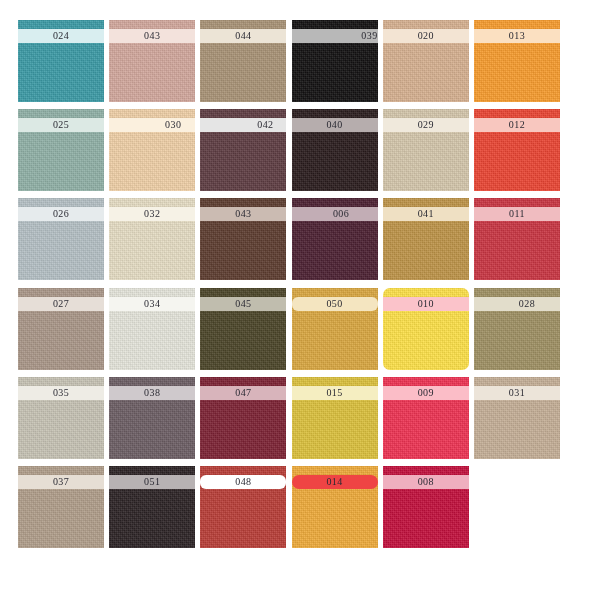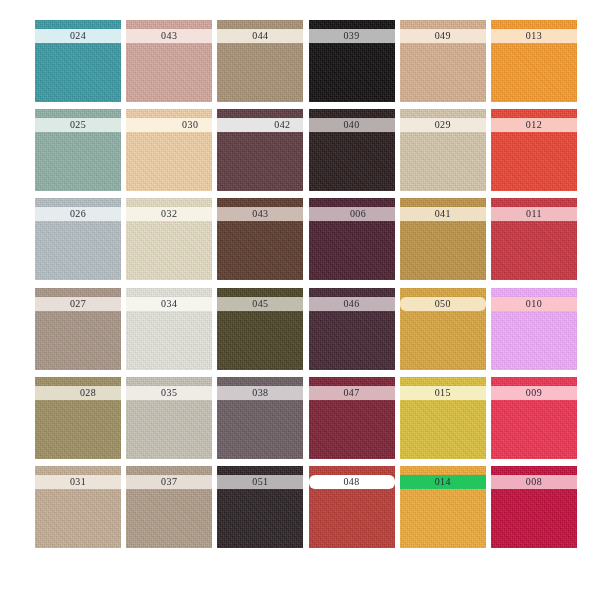--- a/index.html
+++ b/index.html
@@ -10,21 +10,21 @@
   body {
     width: 606px;
     height: 606px;
     background: #ffffff;
     font-family: "Liberation Serif", "DejaVu Serif", serif;
     overflow: hidden;
   }
 
   #swatch-grid {
     position: absolute;
-    left: 35px;
+    left: 18px;
     top: 20px;
     width: 542px;
     height: 528px;
     display: grid;
     grid-template-columns: repeat(6, 86px);
     grid-template-rows: repeat(6, 82px);
     column-gap: 5.2px;
     row-gap: 7.2px;
   }
 
@@ -98,28 +98,28 @@
       </div>
     </div>
     <div class="swatch" style="background: rgb(168, 146, 117);">
       <div class="weave"></div>
       <div class="label-band" style="background: rgb(236, 228, 214);">
         <span class="code">044</span>
       </div>
     </div>
     <div class="swatch" style="background: rgb(17, 15, 16);">
       <div class="weave"></div>
-      <div class="label-band" style="background: rgb(184, 184, 184);">
+      <div class="label-band" style="background: rgb(184, 184, 184); justify-content: flex-end;">
         <span class="code">039</span>
       </div>
     </div>
     <div class="swatch" style="background: rgb(214, 176, 143);">
       <div class="weave"></div>
       <div class="label-band" style="background: rgb(243, 228, 211);">
-        <span class="code">049</span>
+        <span class="code">020</span>
       </div>
     </div>
     <div class="swatch" style="background: rgb(247, 155, 44);">
       <div class="weave"></div>
       <div class="label-band" style="background: rgb(251, 224, 193);">
         <span class="code">013</span>
       </div>
     </div>
     <div class="swatch" style="background: rgb(143, 176, 166);">
       <div class="weave"></div>
@@ -204,33 +204,27 @@
       <div class="label-band" style="background: rgb(245, 245, 240);">
         <span class="code">034</span>
       </div>
     </div>
     <div class="swatch" style="background: rgb(74, 68, 39);">
       <div class="weave"></div>
       <div class="label-band" style="background: rgb(192, 189, 174);">
         <span class="code">045</span>
       </div>
     </div>
-    <div class="swatch" style="background: rgb(67, 38, 50);">
-      <div class="weave"></div>
-      <div class="label-band" style="background: rgb(192, 178, 183);">
-        <span class="code">046</span>
-      </div>
-    </div>
     <div class="swatch" style="background: rgb(217, 166, 63);">
       <div class="weave"></div>
       <div class="label-band" style="background: rgb(244, 229, 192); border-radius: 6px;">
         <span class="code">050</span>
       </div>
     </div>
-    <div class="swatch" style="background: #f0abfc;">
+    <div class="swatch" style="background: #fde047; border-radius: 7px;">
       <div class="weave"></div>
       <div class="label-band" style="background: rgb(251, 195, 202);">
         <span class="code">010</span>
       </div>
     </div>
     <div class="swatch" style="background: rgb(158, 143, 98);">
       <div class="weave"></div>
       <div class="label-band" style="background: rgb(226, 221, 203); padding-left: 20px;">
         <span class="code">028</span>
       </div>
@@ -284,21 +278,21 @@
       </div>
     </div>
     <div class="swatch" style="background: rgb(184, 60, 54);">
       <div class="weave"></div>
       <div class="label-band" style="background: #ffffff; border-radius: 6px;">
         <span class="code">048</span>
       </div>
     </div>
     <div class="swatch" style="background: rgb(238, 170, 57);">
       <div class="weave"></div>
-      <div class="label-band" style="background: #22c55e;">
+      <div class="label-band" style="background: #ef4444; border-radius: 7px;">
         <span class="code">014</span>
       </div>
     </div>
     <div class="swatch" style="background: rgb(194, 14, 59);">
       <div class="weave"></div>
       <div class="label-band" style="background: rgb(239, 175, 191);">
         <span class="code">008</span>
       </div>
     </div>
   </div>

